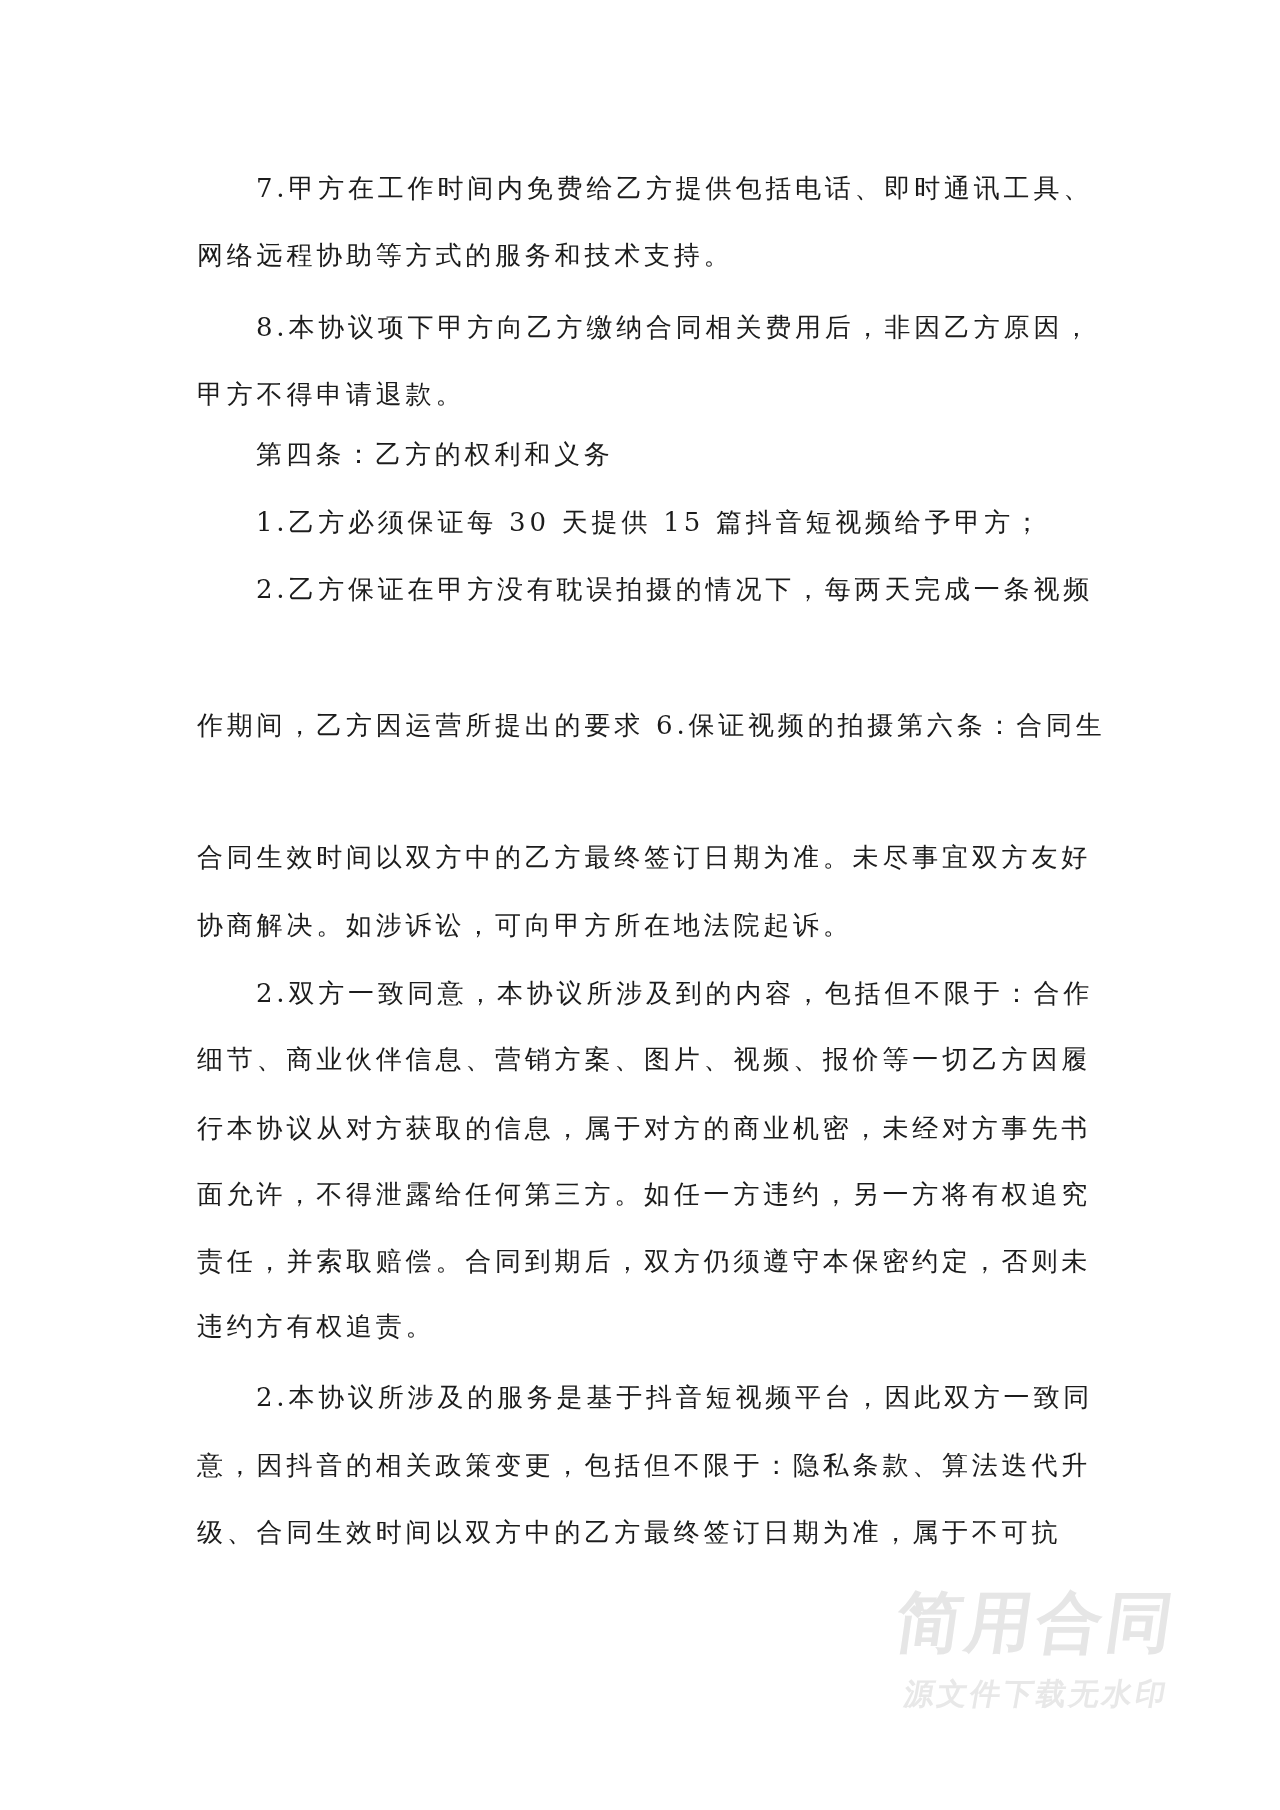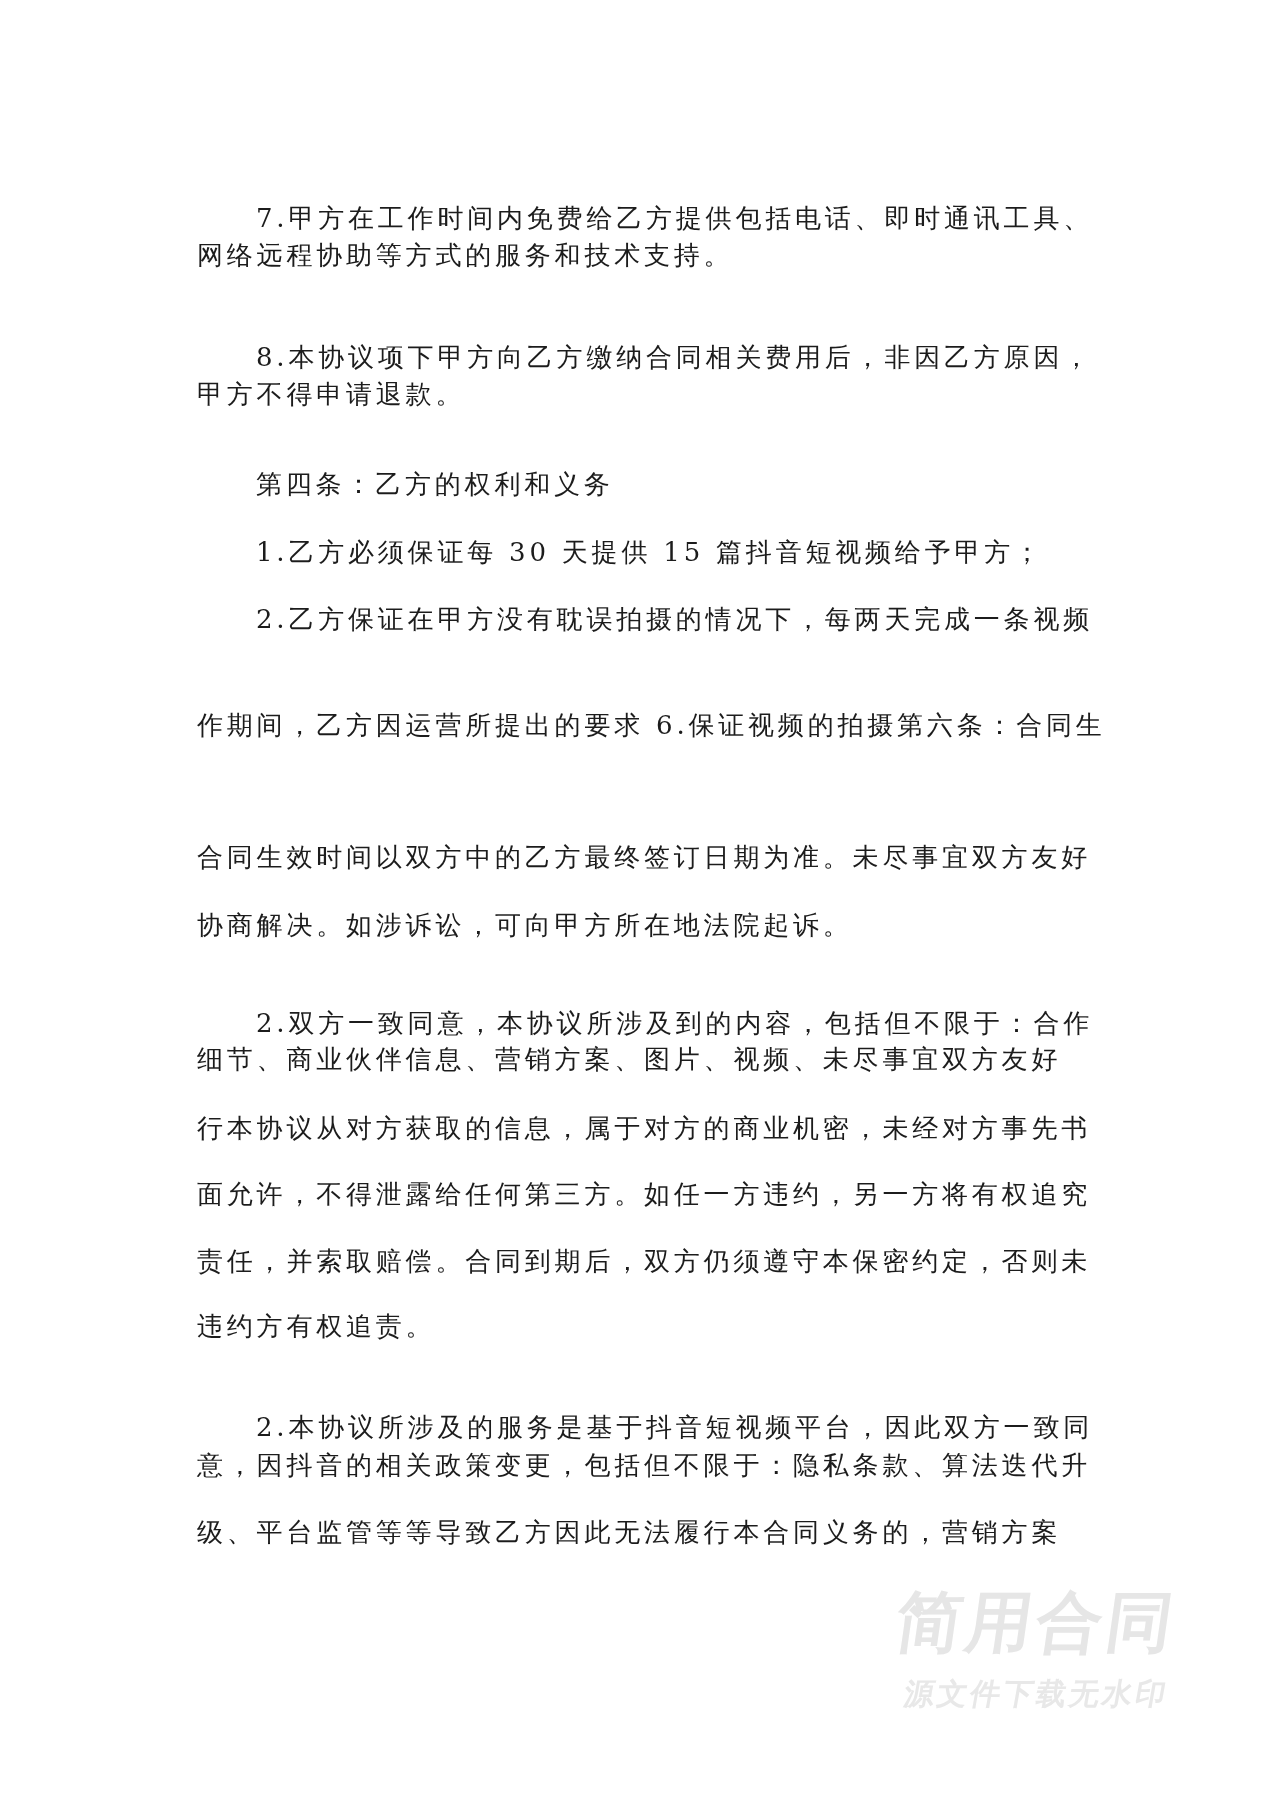--- a/index.html
+++ b/index.html
@@ -27,21 +27,20 @@
       height: 34px;
       line-height: 34px;
       font-family: "DejaVu Serif", "Liberation Serif", serif;
       font-size: 26px;
       letter-spacing: 3.8px;
       color: #1c1c1c;
       white-space: nowrap;
     }
     .line.indent {
       left: 256px;
-      margin-top: 30px;
     }
     .watermark {
       position: absolute;
       left: 889px;
       top: 1588px;
       width: 295px;
       height: 130px;
       pointer-events: none;
     }
     .wm-title {
@@ -85,26 +84,26 @@
   <div class="line" style="top:238px">网络远程协助等方式的服务和技术支持。</div>
   <div class="line indent" style="top:310px">8.本协议项下甲方向乙方缴纳合同相关费用后，非因乙方原因，</div>
   <div class="line" style="top:377px">甲方不得申请退款。</div>
   <div class="line indent" style="top:437px">第四条：乙方的权利和义务</div>
   <div class="line indent" style="top:505px">1.乙方必须保证每 30 天提供 15 篇抖音短视频给予甲方；</div>
   <div class="line indent" style="top:572px">2.乙方保证在甲方没有耽误拍摄的情况下，每两天完成一条视频</div>
   <div class="line" style="top:708px">作期间，乙方因运营所提出的要求 6.保证视频的拍摄第六条：合同生</div>
   <div class="line" style="top:840px">合同生效时间以双方中的乙方最终签订日期为准。未尽事宜双方友好</div>
   <div class="line" style="top:908px">协商解决。如涉诉讼，可向甲方所在地法院起诉。</div>
   <div class="line indent" style="top:976px">2.双方一致同意，本协议所涉及到的内容，包括但不限于：合作</div>
-  <div class="line" style="top:1042px">细节、商业伙伴信息、营销方案、图片、视频、未尽事宜双方友好</div>
+  <div class="line" style="top:1042px">细节、商业伙伴信息、营销方案、图片、视频、报价等一切乙方因履</div>
   <div class="line" style="top:1177px">面允许，不得泄露给任何第三方。如任一方违约，另一方将有权追究</div>
   <div class="line" style="top:1111px">行本协议从对方获取的信息，属于对方的商业机密，未经对方事先书</div>
   <div class="line" style="top:1244px">责任，并索取赔偿。合同到期后，双方仍须遵守本保密约定，否则未</div>
   <div class="line" style="top:1309px">违约方有权追责。</div>
   <div class="line indent" style="top:1380px">2.本协议所涉及的服务是基于抖音短视频平台，因此双方一致同</div>
   <div class="line" style="top:1448px">意，因抖音的相关政策变更，包括但不限于：隐私条款、算法迭代升</div>
-  <div class="line" style="top:1515px">级、平台监管等等导致乙方因此无法履行本合同义务的，营销方案</div>
+  <div class="line" style="top:1515px">级、合同生效时间以双方中的乙方最终签订日期为准，属于不可抗</div>
 
   <div class="watermark">
     <div class="wm-title">简用合同</div>
     <div class="wm-sub">源文件下载无水印</div>
   </div>
 </div>
 
 </body></html>

